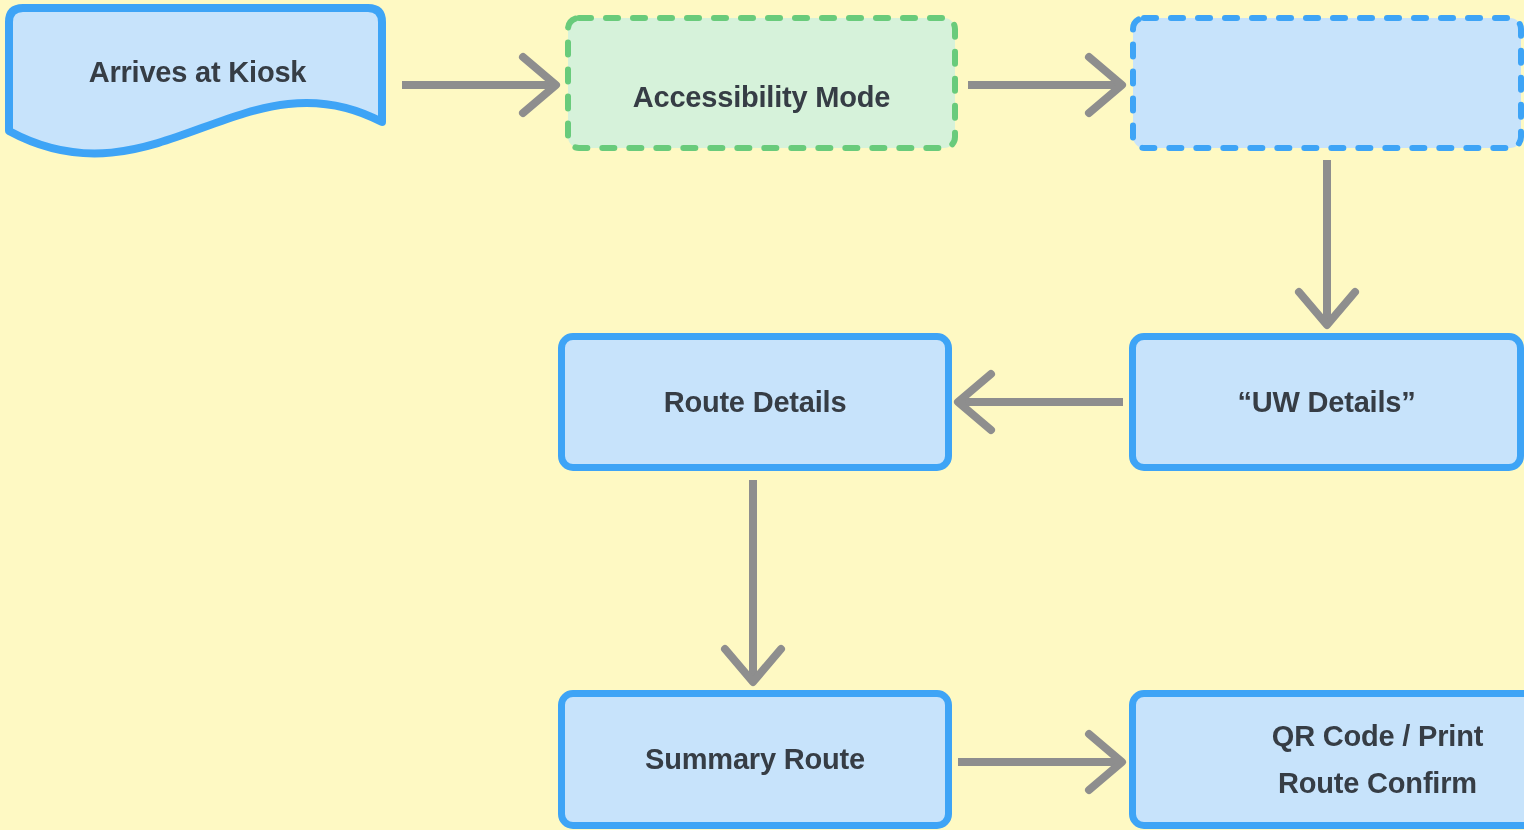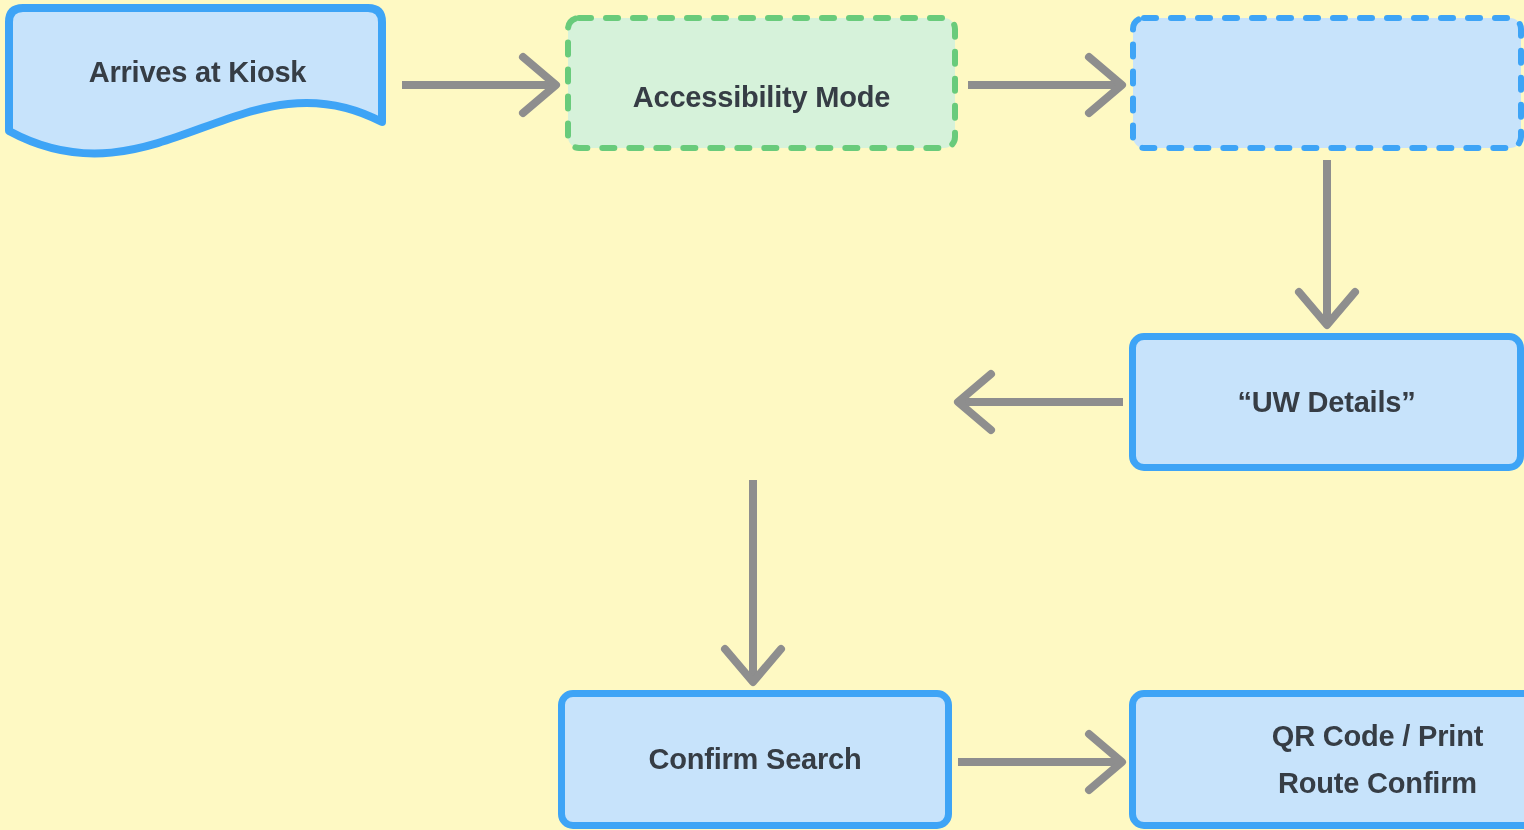--- a/index.html
+++ b/index.html
@@ -78,23 +78,26 @@
   <div class="node dashed-node" style="left:1130px;top:15px;width:394px;height:136px;">
     <svg width="394" height="136" viewBox="0 0 394 136">
       <rect x="3" y="3" width="388" height="130" rx="11" fill="#C7E3FB" stroke="#3EA4F6" stroke-width="6" stroke-dasharray="12 15" stroke-linecap="round"></rect>
     </svg>
   </div>
 
   <div class="node solid" style="left:1129px;top:333px;width:395px;height:138px;">
     <span class="label">“UW Details”</span>
   </div>
 
+  <div class="node solid" style="left:558px;top:333px;width:394px;height:138px;">
+    <span class="label">Route Details</span>
+  </div>
 
   <div class="node solid" style="left:558px;top:690px;width:394px;height:139px;">
-    <span class="label">Confirm Search</span>
+    <span class="label">Summary Route</span>
   </div>
 
   <div class="node solid two-line" style="left:1129px;top:690px;width:457px;height:139px;padding-left:40px;">
     <span class="label">
       <span style="display:block">QR Code / Print</span>
       <span style="display:block">Route Confirm</span>
     </span>
   </div>
 
 </div>

